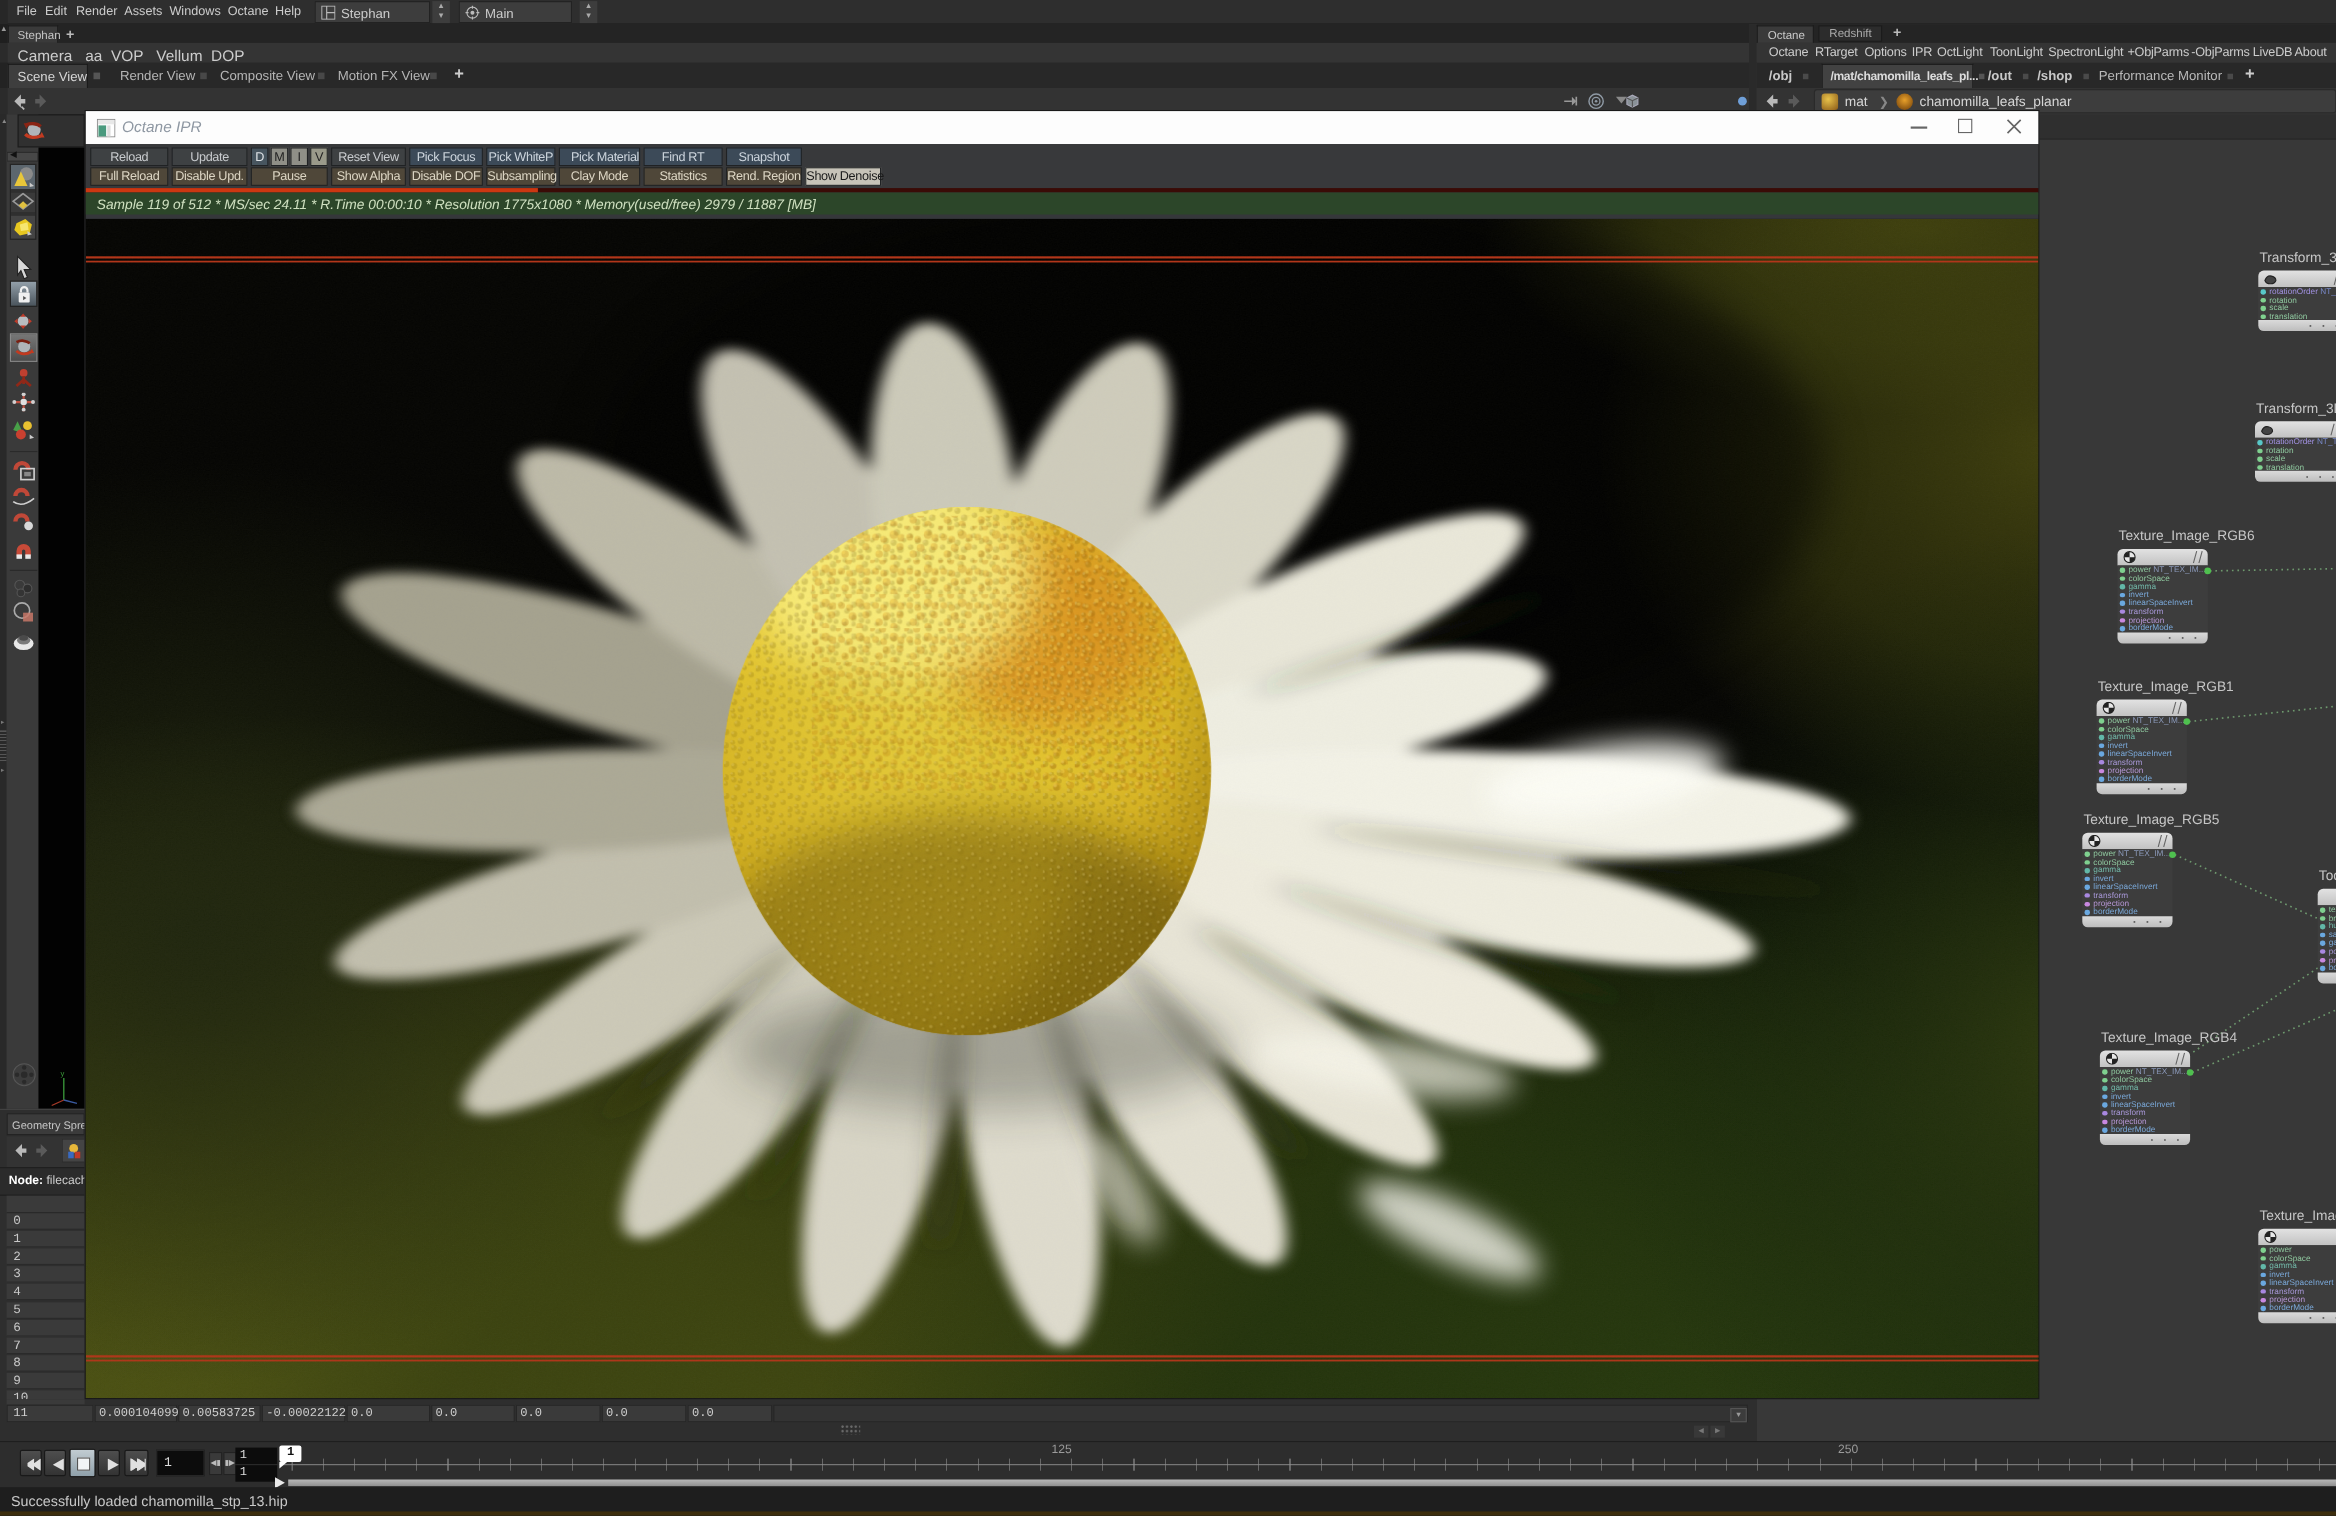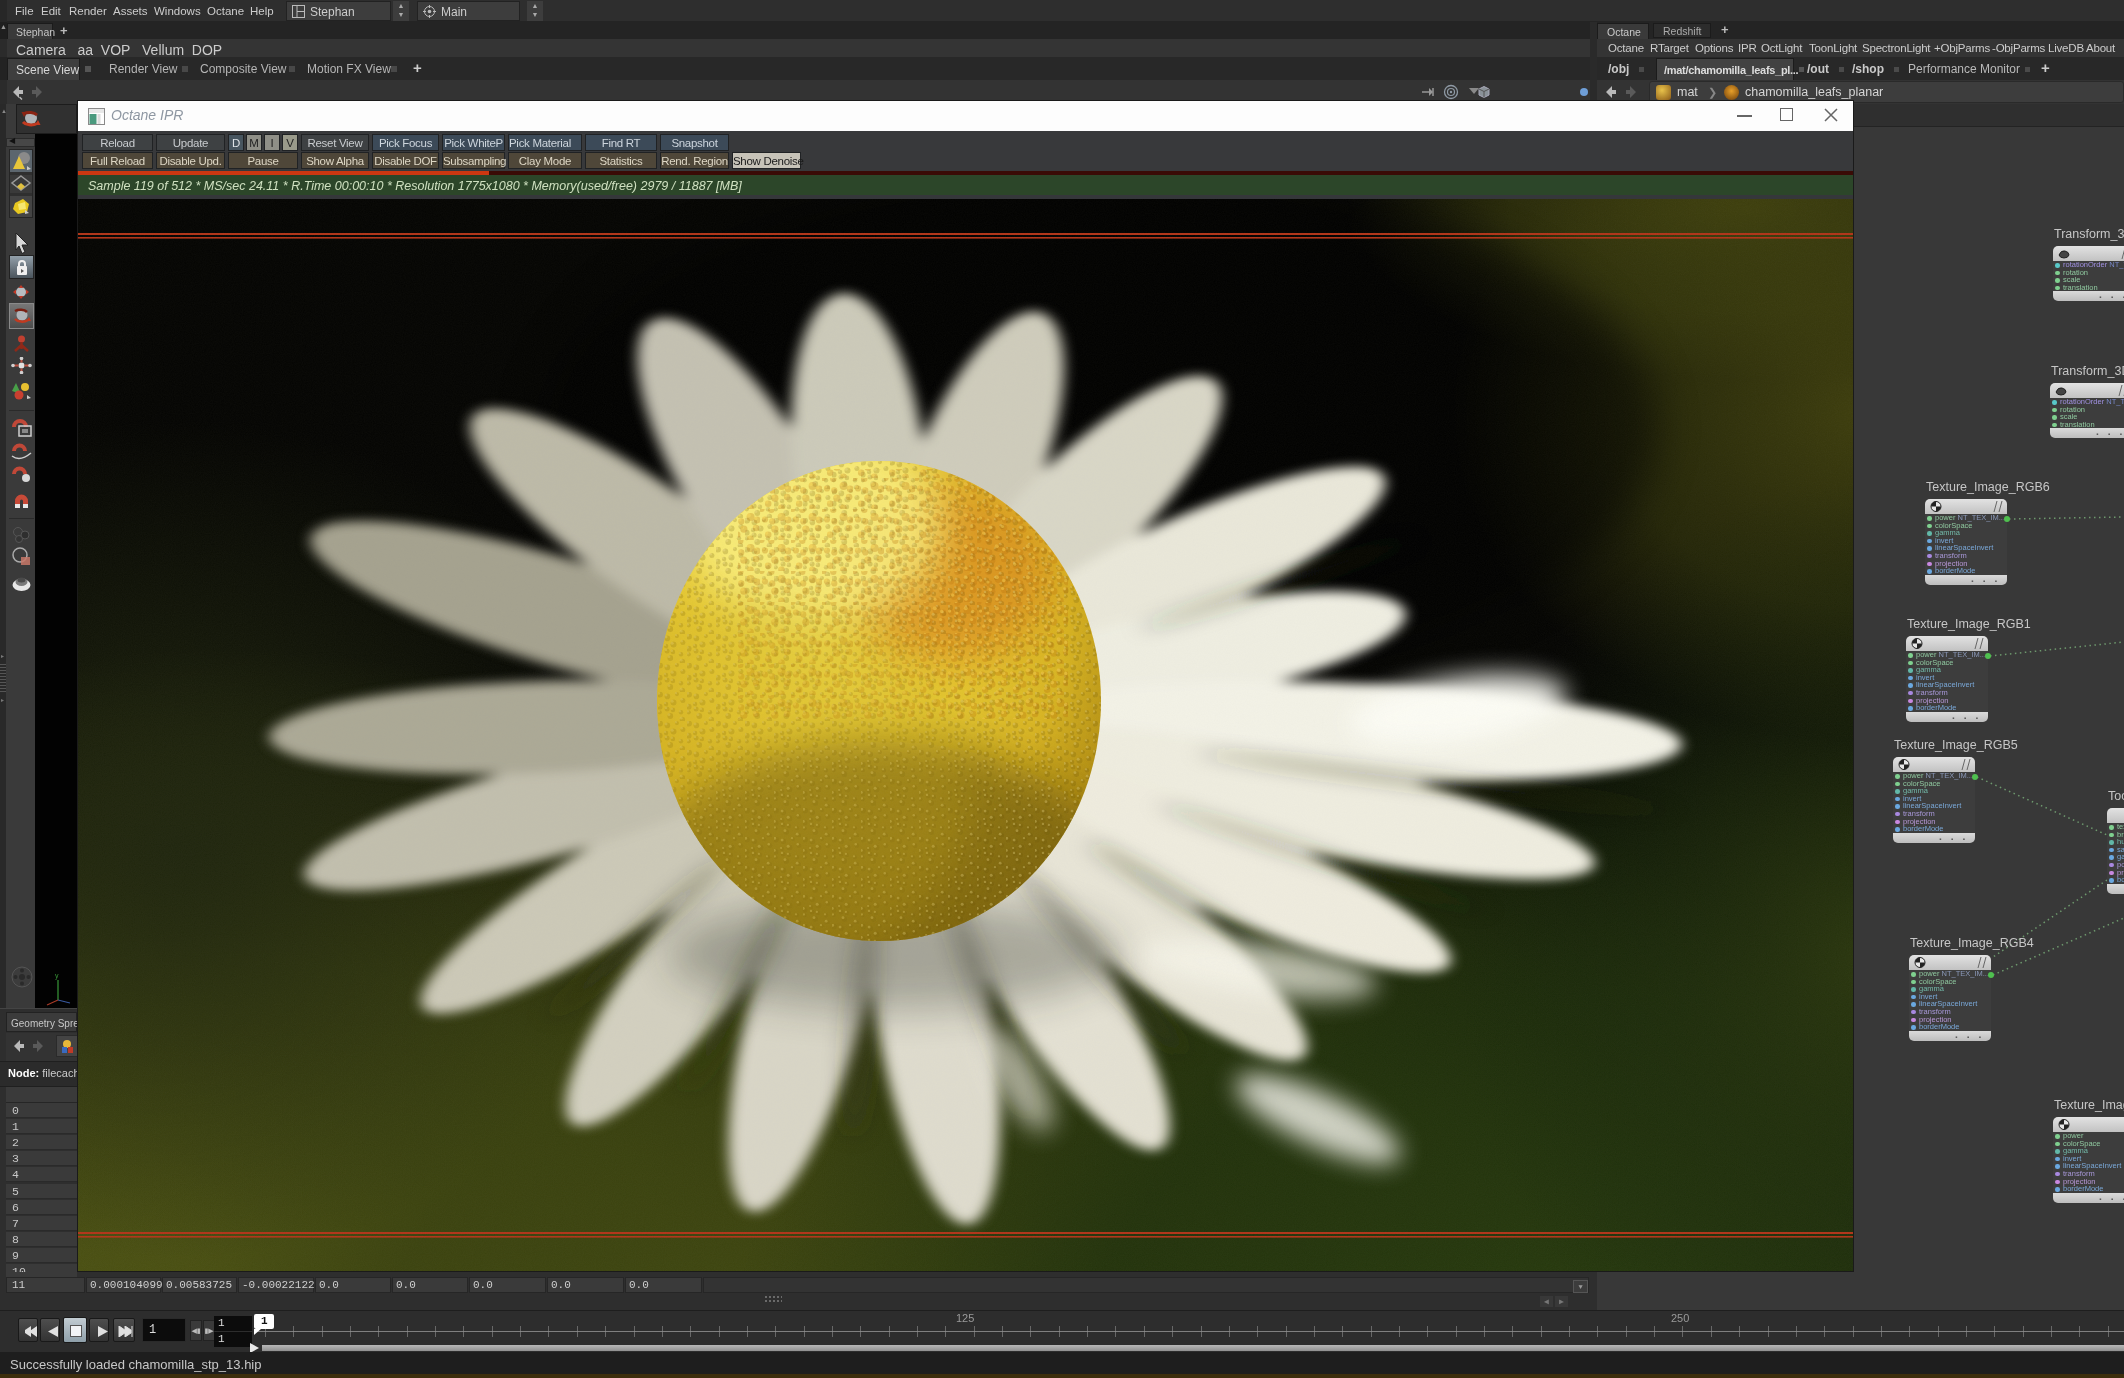--- a/index.html
+++ b/index.html
@@ -669,21 +669,21 @@
     <div class="abs" id="iprtoolbar" style="left:0;top:30px;width:1775px;height:40px;background:#38393b;font-size:11.5px;letter-spacing:-0.3px;white-space:nowrap;text-decoration:underline;">
       <div class="abs" style="left:4px;top:3px;width:71px;height:17px;background:#3e4143;border:1px solid #202224;color:#c8cbce;text-align:center;line-height:16px;">Reload</div>
       <div class="abs" style="left:78px;top:3px;width:69px;height:17px;background:#3e4143;border:1px solid #202224;color:#c8cbce;text-align:center;line-height:16px;">Update</div>
       <div class="abs" style="left:150px;top:3px;width:16px;height:17px;background:#47555f;border:1px solid #202224;color:#dde2e6;text-align:center;line-height:16px;">D</div>
       <div class="abs" style="left:168px;top:3px;width:16px;height:17px;background:#8f8f87;border:1px solid #202224;color:#222;text-align:center;line-height:16px;">M</div>
       <div class="abs" style="left:186px;top:3px;width:16px;height:17px;background:#8f8f87;border:1px solid #202224;color:#222;text-align:center;line-height:16px;">I</div>
       <div class="abs" style="left:204px;top:3px;width:16px;height:17px;background:#9a9a8a;border:1px solid #202224;color:#222;text-align:center;line-height:16px;">V</div>
       <div class="abs" style="left:223px;top:3px;width:68px;height:17px;background:#3e4143;border:1px solid #202224;color:#c8cbce;text-align:center;line-height:16px;">Reset View</div>
       <div class="abs" style="left:294px;top:3px;width:67px;height:17px;background:#3c4a58;border:1px solid #202224;color:#ccd4dc;text-align:center;line-height:16px;">Pick Focus</div>
       <div class="abs" style="left:364px;top:3px;width:63px;height:17px;background:#3c4a58;border:1px solid #202224;color:#ccd4dc;text-align:center;line-height:16px;">Pick WhiteP</div>
-      <div class="abs" style="left:430px;top:3px;width:74px;height:17px;background:#3c4a58;border:1px solid #202224;color:#ccd4dc;text-align:left;line-height:16px;">Pick Material</div>
+      <div class="abs" style="left:430px;top:3px;width:74px;height:17px;background:#3c4a58;border:1px solid #202224;color:#ccd4dc;text-align:right;line-height:16px;">Pick Material</div>
       <div class="abs" style="left:507px;top:3px;width:72px;height:17px;background:#3c4a58;border:1px solid #202224;color:#ccd4dc;text-align:center;line-height:16px;">Find RT</div>
       <div class="abs" style="left:582px;top:3px;width:69px;height:17px;background:#3c4a58;border:1px solid #202224;color:#ccd4dc;text-align:center;line-height:16px;">Snapshot</div>
       <div class="abs" style="left:4px;top:21px;width:71px;height:17px;background:#4f4739;border:1px solid #202224;color:#ddd6c4;text-align:center;line-height:16px;">Full Reload</div>
       <div class="abs" style="left:78px;top:21px;width:69px;height:17px;background:#4f4739;border:1px solid #202224;color:#ddd6c4;text-align:center;line-height:16px;">Disable Upd.</div>
       <div class="abs" style="left:150px;top:21px;width:70px;height:17px;background:#4f4739;border:1px solid #202224;color:#ddd6c4;text-align:center;line-height:16px;">Pause</div>
       <div class="abs" style="left:223px;top:21px;width:68px;height:17px;background:#4f4739;border:1px solid #202224;color:#ddd6c4;text-align:center;line-height:16px;">Show Alpha</div>
       <div class="abs" style="left:294px;top:21px;width:67px;height:17px;background:#4f4739;border:1px solid #202224;color:#ddd6c4;text-align:center;line-height:16px;">Disable DOF</div>
       <div class="abs" style="left:364px;top:21px;width:63px;height:17px;background:#4f4739;border:1px solid #202224;color:#ddd6c4;text-align:center;line-height:16px;">Subsampling</div>
       <div class="abs" style="left:430px;top:21px;width:74px;height:17px;background:#4f4739;border:1px solid #202224;color:#ddd6c4;text-align:center;line-height:16px;">Clay Mode</div>
       <div class="abs" style="left:507px;top:21px;width:72px;height:17px;background:#4f4739;border:1px solid #202224;color:#ddd6c4;text-align:center;line-height:16px;">Statistics</div>

